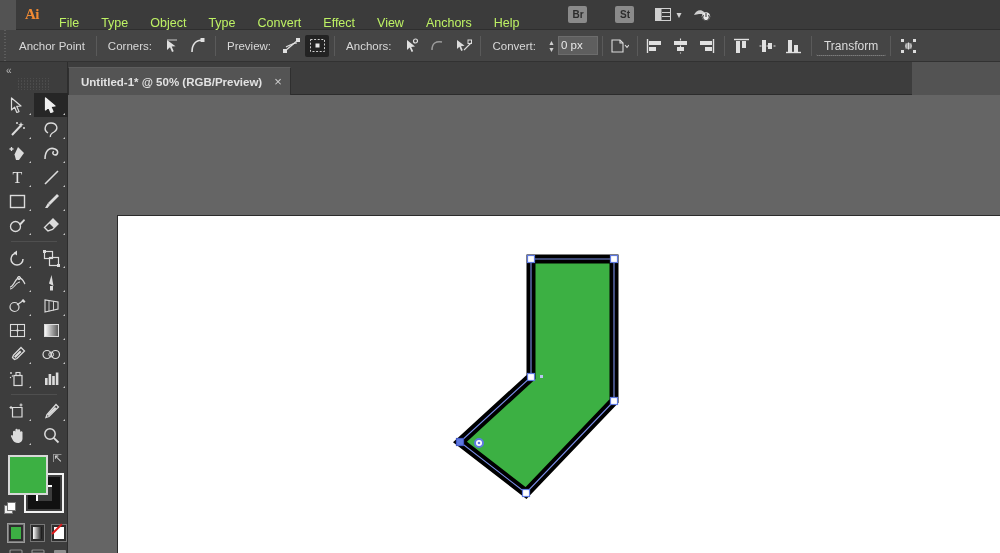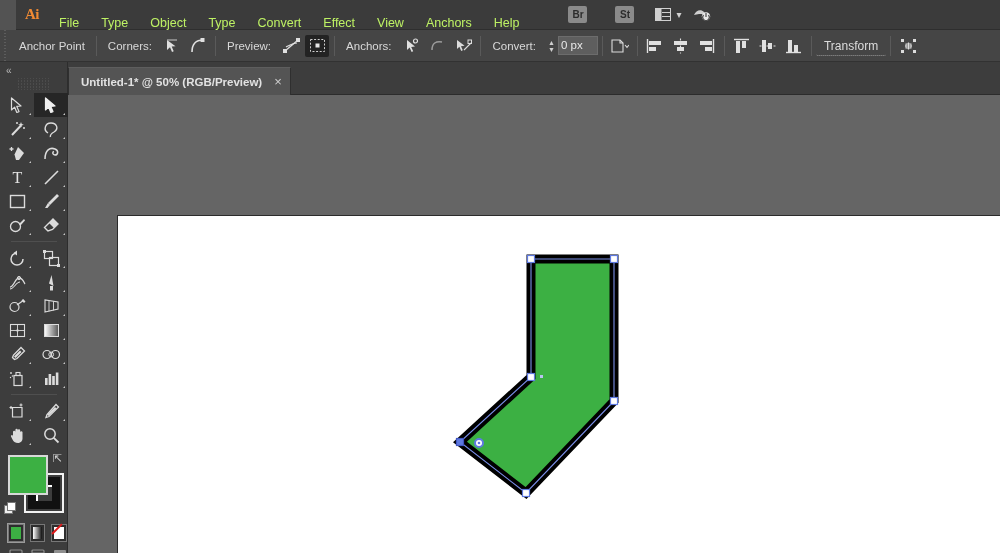--- a/index.html
+++ b/index.html
@@ -83,21 +83,21 @@
     font-size: 11.5px; line-height: 17px; padding-left: 2px;
   }
   .ctrl-btn {
     height: 20px; padding: 0 8px; line-height: 20px;
     color: #dcdcdc; font-size: 12px; border-radius: 2px;
     border-bottom: 1px dotted #9a9a9a;
   }
 
   
   .tabbar {
-    position: absolute; left: 0; top: 62px; width: 1000px; height: 33px;
+    position: absolute; left: 0; top: 62px; width: 912px; height: 33px;
     background: #3d3d3d;
     border-bottom: 1px solid #2c2c2c;
   }
   .tabbar-left {
     position: absolute; left: 0; top: 0; width: 68px; height: 33px;
     background: #3d3d3d;
   }
   .doc-tab {
     position: absolute; left: 68px; top: 5px; height: 28px;
     background: #545454;

